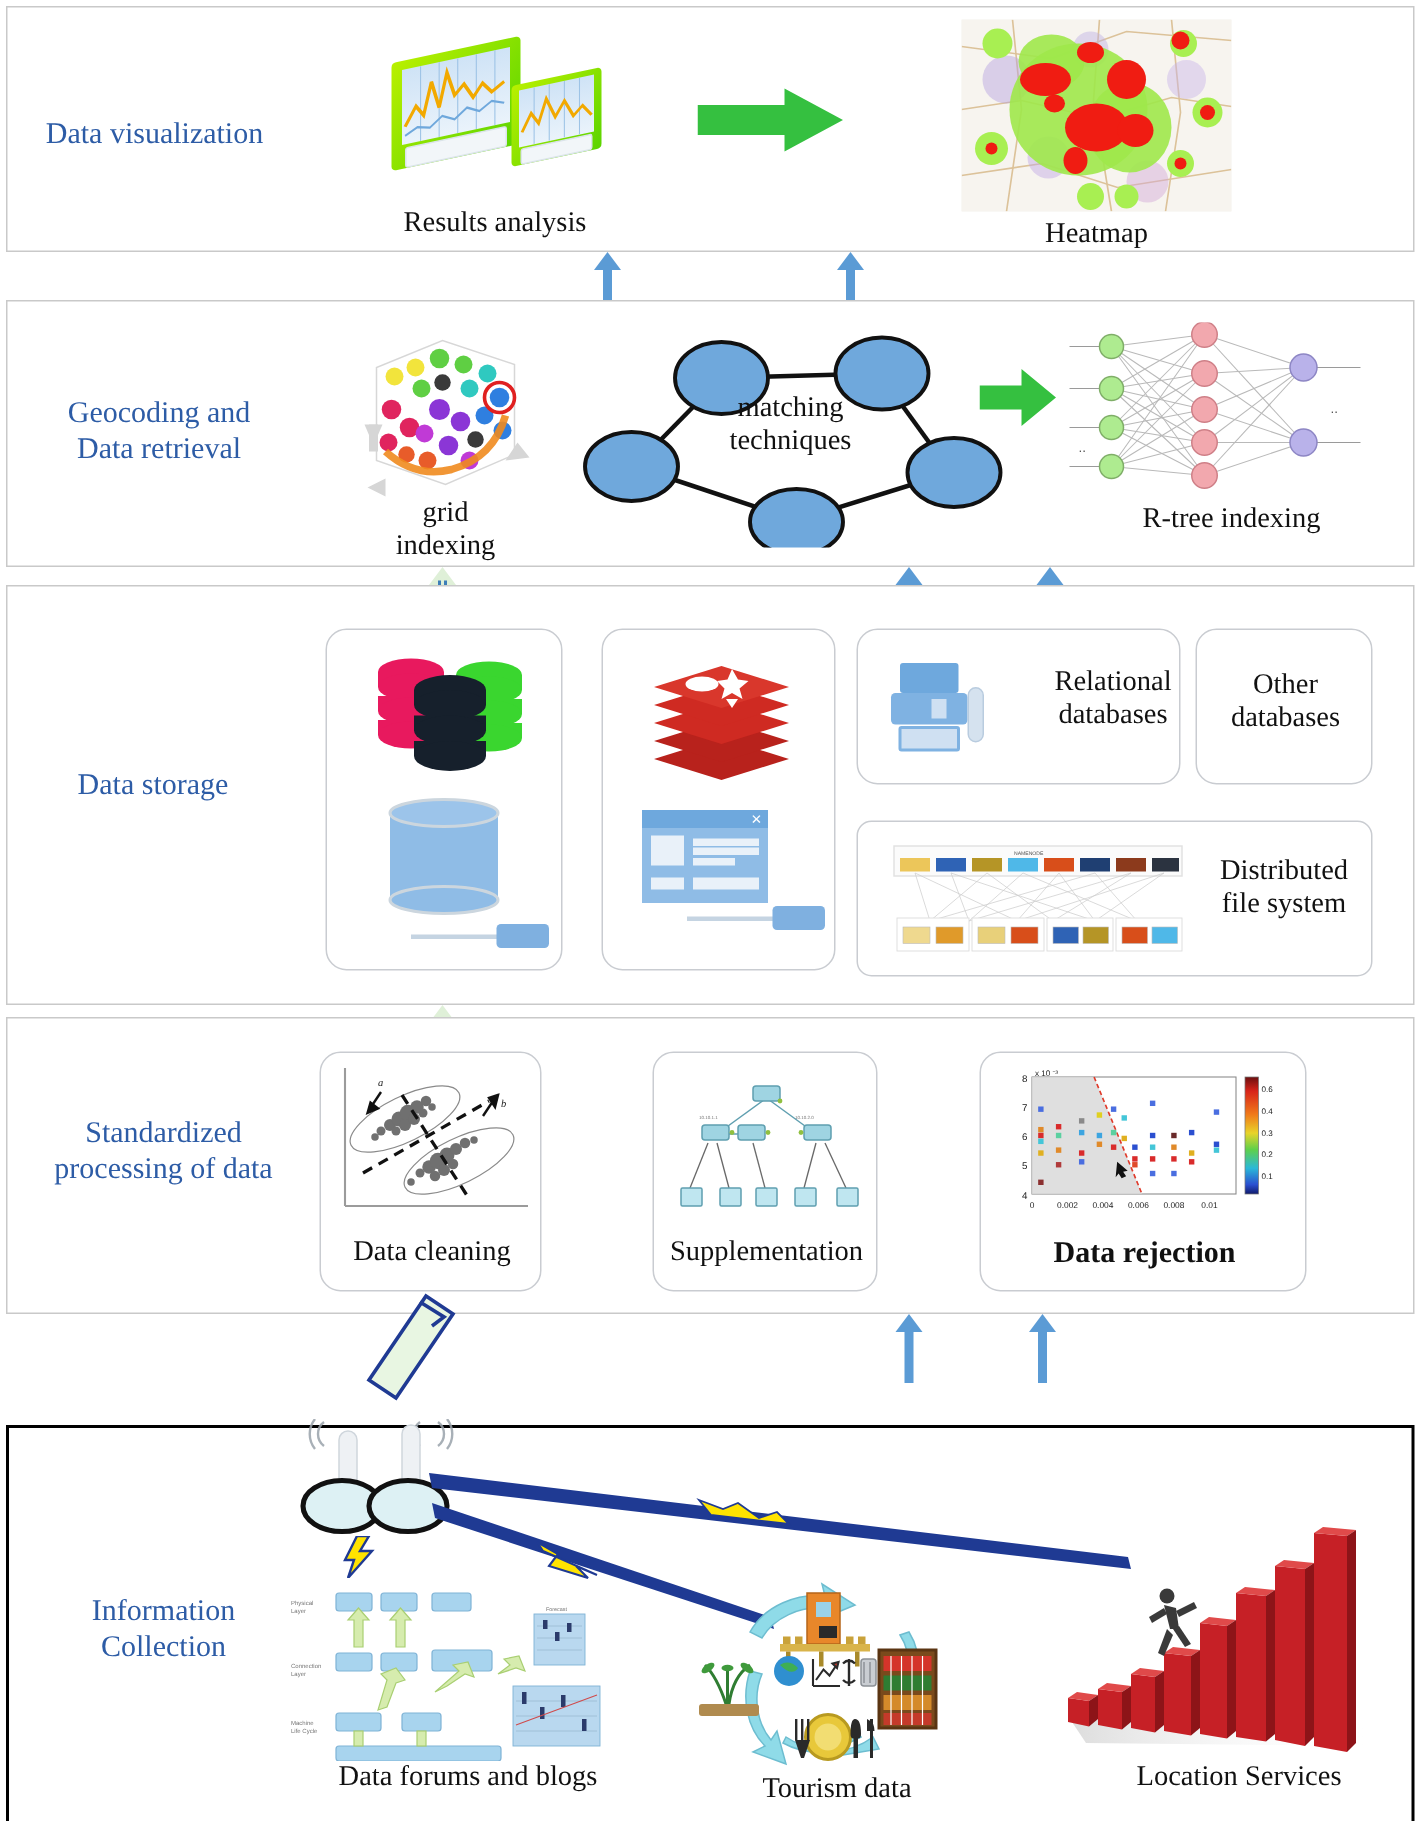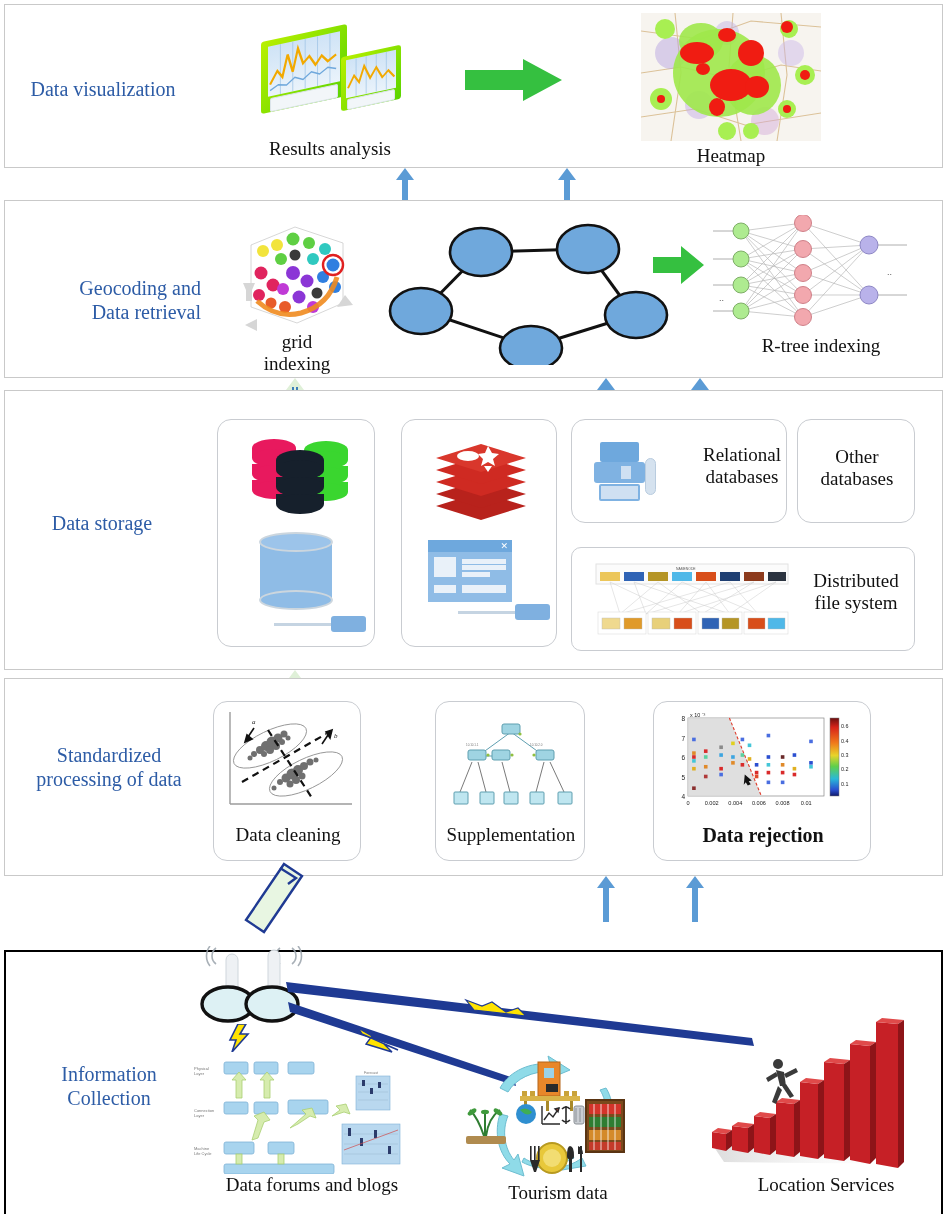--- a/index.html
+++ b/index.html
@@ -161,21 +161,21 @@
     <div class="head"></div>
     <div class="shaft"></div>
   </div>
 <div class="uparrow" style="left:558px;top:168px;height:32px;">
     <div class="head"></div>
     <div class="shaft"></div>
   </div>
 
 <div class="layer" style="top:200px;height:178px;">
 
-  <div class="layer-label" style="left:6px;top:75px;width:190px;text-align:right;">Geocoding and
+  <div class="layer-label" style="left:6px;top:62px;width:190px;">Geocoding and
 Data retrieval</div>
 
   <div style="position:absolute;left:232px;top:14px;width:120px;height:120px;">
     <svg width="120" height="120" viewBox="0 0 120 120">
       <g stroke="#bdbdbd" stroke-width="1" opacity="0.6">
         <path d="M14,92 L14,30 L58,12 L106,28 L106,88 L60,108 Z" fill="none"></path>
       </g>
       <g id="lat">
         <g fill="#f2e43c">
             <circle cx="26" cy="36" r="6"></circle>
@@ -242,20 +242,22 @@
       </g>
       <g fill="#6fa8dc" stroke="#111" stroke-width="2.6">
         <ellipse cx="100" cy="33" rx="31" ry="24"></ellipse>
         <ellipse cx="207" cy="30" rx="31" ry="24"></ellipse>
         <ellipse cx="40" cy="92" rx="31" ry="23"></ellipse>
         <ellipse cx="255" cy="96" rx="31" ry="23"></ellipse>
         <ellipse cx="150" cy="129" rx="31" ry="22"></ellipse>
       </g>
     </svg>
   </div>
+  <div class="cap" style="left:452px;top:60px;width:140px;">matching
+techniques</div>
 
   <div style="position:absolute;left:648px;top:42px;width:52px;height:44px;">
     <svg width="52" height="44" viewBox="0 0 52 44">
       <polygon points="0,14 28,14 28,3 51,22 28,41 28,30 0,30" fill="#35c040"></polygon>
     </svg>
   </div>
 
   <div style="position:absolute;left:706px;top:14px;width:210px;height:118px;">
     <svg width="210" height="118" viewBox="0 0 210 118">
       <g stroke="#b9b9b9" stroke-width="0.7">

